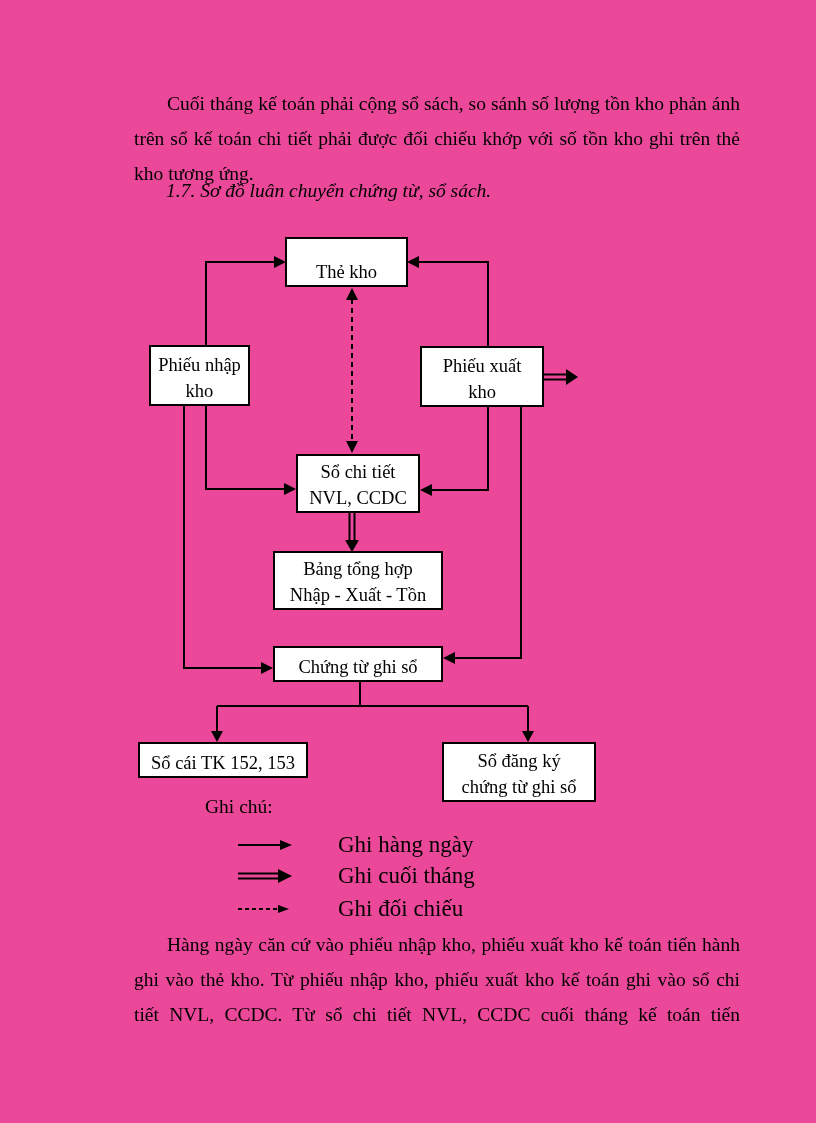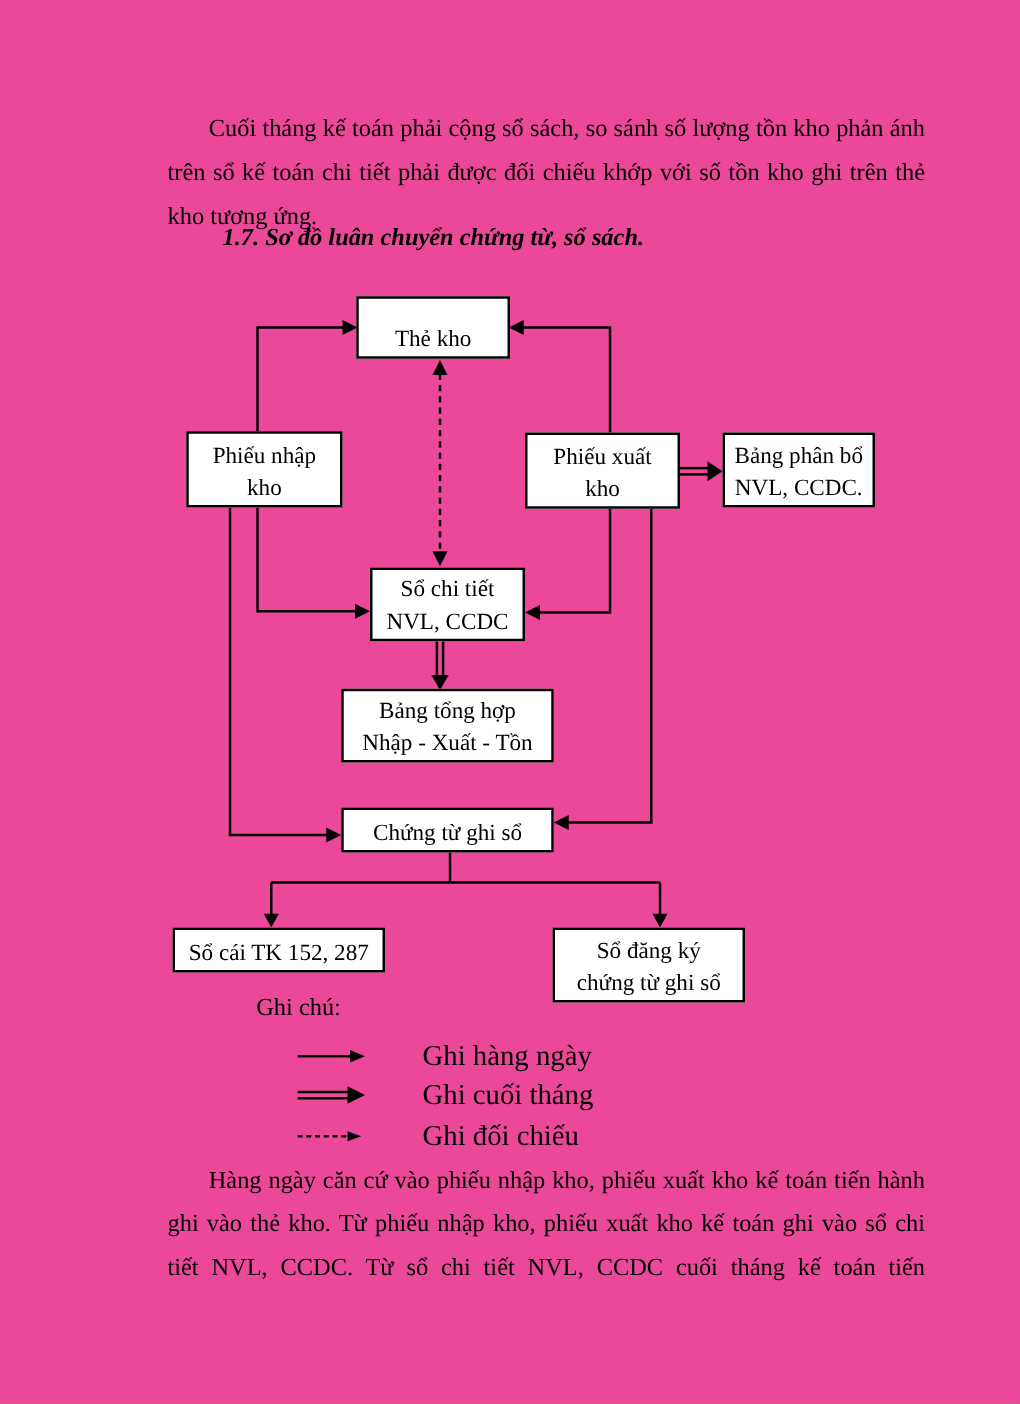--- a/index.html
+++ b/index.html
@@ -18,24 +18,24 @@
     left:134px;width:606px;
     margin:0;
     font-size:19.5px;
     line-height:35px;
     text-align:justify;
     text-indent:33px;
   }
   .para.justify-all{ text-align-last:justify; }
   .heading{
     position:absolute;
-    left:178px;top:178px;
+    left:166px;top:178px;
     margin:0;
     font-size:19.5px;
-    font-weight:bold;
+    font-weight:normal;
     font-style:italic;
     line-height:26px;
   }
   .connectors{
     position:absolute;left:0;top:0;z-index:1;
   }
   .connectors path{stroke:#000;stroke-width:2;fill:none;}
   .connectors line{stroke:#000;stroke-width:2;}
   .connectors .dash{stroke-dasharray:5 4;}
   .connectors polygon{fill:#000;stroke:none;}
@@ -117,51 +117,47 @@
       <path d="M360,682 V706 M217,706 H528 M217,706 V732 M528,706 V732"></path>
       <polygon points="211,731 223,731 217,742"></polygon>
       <polygon points="522,731 534,731 528,742"></polygon>
     </g>
   </svg>
 
   <div class="box" style="left:285px;top:237px;width:123px;height:50px;">
     <span>Thẻ kho</span>
   </div>
 
-  <div class="box" style="left:149px;top:345px;width:125px;height:61px;">
+  <div class="box" style="left:149px;top:345px;width:101px;height:61px;">
     <span>Phiếu nhập
 kho</span>
   </div>
 
   <div class="box" style="left:420px;top:346px;width:124px;height:61px;">
     <span>Phiếu xuất
 kho</span>
   </div>
 
-  <div class="box" style="left:578px;top:346px;width:122px;height:60px;">
-    <span>Bảng phân bổ
-NVL, CCDC.</span>
-  </div>
 
   <div class="box" style="left:296px;top:454px;width:124px;height:59px;">
     <span>Sổ chi tiết
 NVL, CCDC</span>
   </div>
 
   <div class="box" style="left:273px;top:551px;width:170px;height:59px;">
     <span>Bảng tổng hợp
 Nhập - Xuất - Tồn</span>
   </div>
 
   <div class="box" style="left:273px;top:646px;width:170px;height:36px;">
     <span>Chứng từ ghi sổ</span>
   </div>
 
   <div class="box" style="left:138px;top:742px;width:170px;height:36px;">
-    <span>Sổ cái TK 152, 287</span>
+    <span>Sổ cái TK 152, 153</span>
   </div>
 
   <div class="box" style="left:442px;top:742px;width:154px;height:60px;">
     <span>Sổ đăng ký
 chứng từ ghi sổ</span>
   </div>
 
   <div class="legend-title">Ghi chú:</div>
 
   <div class="legend-row" style="top:832px;">

